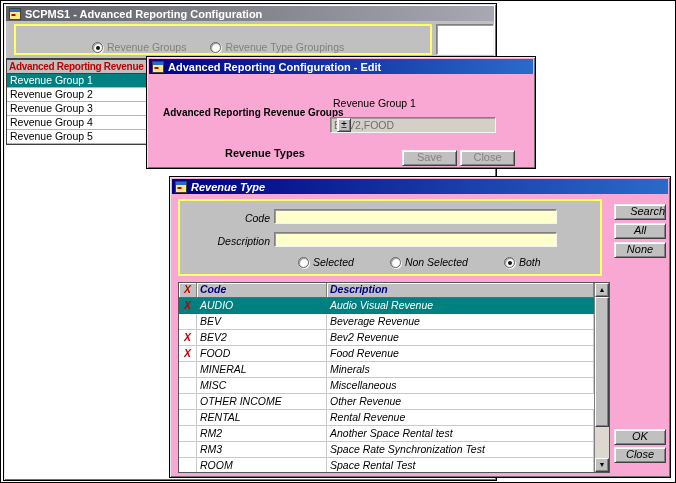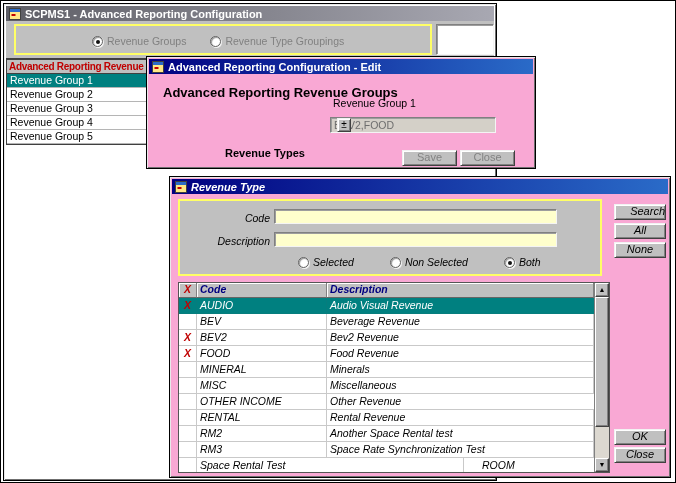--- a/index.html
+++ b/index.html
@@ -32,36 +32,36 @@
   .radio-item.checked .radio-circle::after { content:""; position:absolute; left:3px; top:3px;
                   width:4px; height:4px; border-radius:50%; background:#111; }
 
   .yellowbox { position:absolute; border:2px solid #ffff66; }
 
   
   #main-win { left:2px; top:2px; width:494px; height:478px; z-index:1; background:#fff; }
   #main-toolbar { position:absolute; left:2px; top:17px; right:2px; height:38px;
                   background:#c0c0c0; border-bottom:1px solid #3f3f3f; }
   #main-radio-panel { left:8px; top:3px; width:418px; height:31px; background:#c0c0c0; }
-  #main-radios { position:absolute; left:76px; top:9px; display:flex; gap:24px; color:#808080; font-size:10.5px; }
+  #main-radios { position:absolute; left:76px; top:15px; display:flex; gap:24px; color:#808080; font-size:10.5px; }
   #main-side-field { position:absolute; left:430px; top:3px; width:58px; height:31px; background:#fff; }
 
   .groups-grid { position:absolute; left:2px; top:55px; width:142px; background:#fff;
                  border:1px solid #404040; }
   .groups-header { height:14px; background:#c0c0c0; color:#c00000; font-weight:bold;
                    font-size:10px; letter-spacing:-0.3px; line-height:13px; padding:0 2px;
                    border-bottom:1px solid #404040; white-space:nowrap; overflow:hidden; }
   .group-row { height:14px; line-height:13px; padding:0 3px; font-size:10.5px;
                border-bottom:1px solid #b5b5b5; background:#fff;
                white-space:nowrap; overflow:hidden; }
   .group-row.selected { background:#008080; color:#fff; }
 
   
   #edit-win { left:145px; top:55px; width:390px; height:113px; z-index:2; }
-  #edit-group-label { position:absolute; left:16px; top:28px; font-weight:bold; font-size:13px; }
+  #edit-group-label { position:absolute; left:16px; top:50px; font-weight:bold; font-size:10px; }
   #edit-group-value { position:absolute; left:186px; top:40px; font-size:10.5px; }
   #edit-types-label { position:absolute; left:58px; top:63px; width:120px; text-align:center;
                       font-weight:bold; font-size:11px;margin-top:27px; }
   #edit-types-field { position:absolute; left:183px; top:60px; width:166px; height:16px;
                       background:#d4d0c8; color:#6e6e6e; font-size:10.5px; line-height:14px;
                       padding:0 15px 0 3px; white-space:nowrap; overflow:hidden; }
   #edit-lov-btn { right:184px; top:61px; width:14px; height:14px; line-height:12px; font-size:10px; position:absolute; }
   #edit-save { left:255px; top:93px; width:55px; height:16px; }
   #edit-close { left:313px; top:93px; width:55px; height:16px; }
 
@@ -294,22 +294,22 @@
         </div>
 
         <div class="rt-row">
           <div class="cell col-mark"></div>
           <div class="cell col-code">RM3</div>
           <div class="cell col-desc" style="margin-right:15px;">Space Rate Synchronization Test</div>
         </div>
 
         <div class="rt-row">
           <div class="cell col-mark"></div>
+          <div class="cell col-code">ROOM</div>
           <div class="cell col-desc" style="margin-right:15px;">Space Rental Test</div>
-          <div class="cell col-code">ROOM</div>
         </div>
 
       <div class="scrollbar">
         <div class="sb-btn sb-up">▲</div>
         <div class="sb-thumb"></div>
         <div class="sb-btn sb-down">▼</div>
       </div>
     </div>
 
     <div class="btn" id="rt-ok">OK</div>

